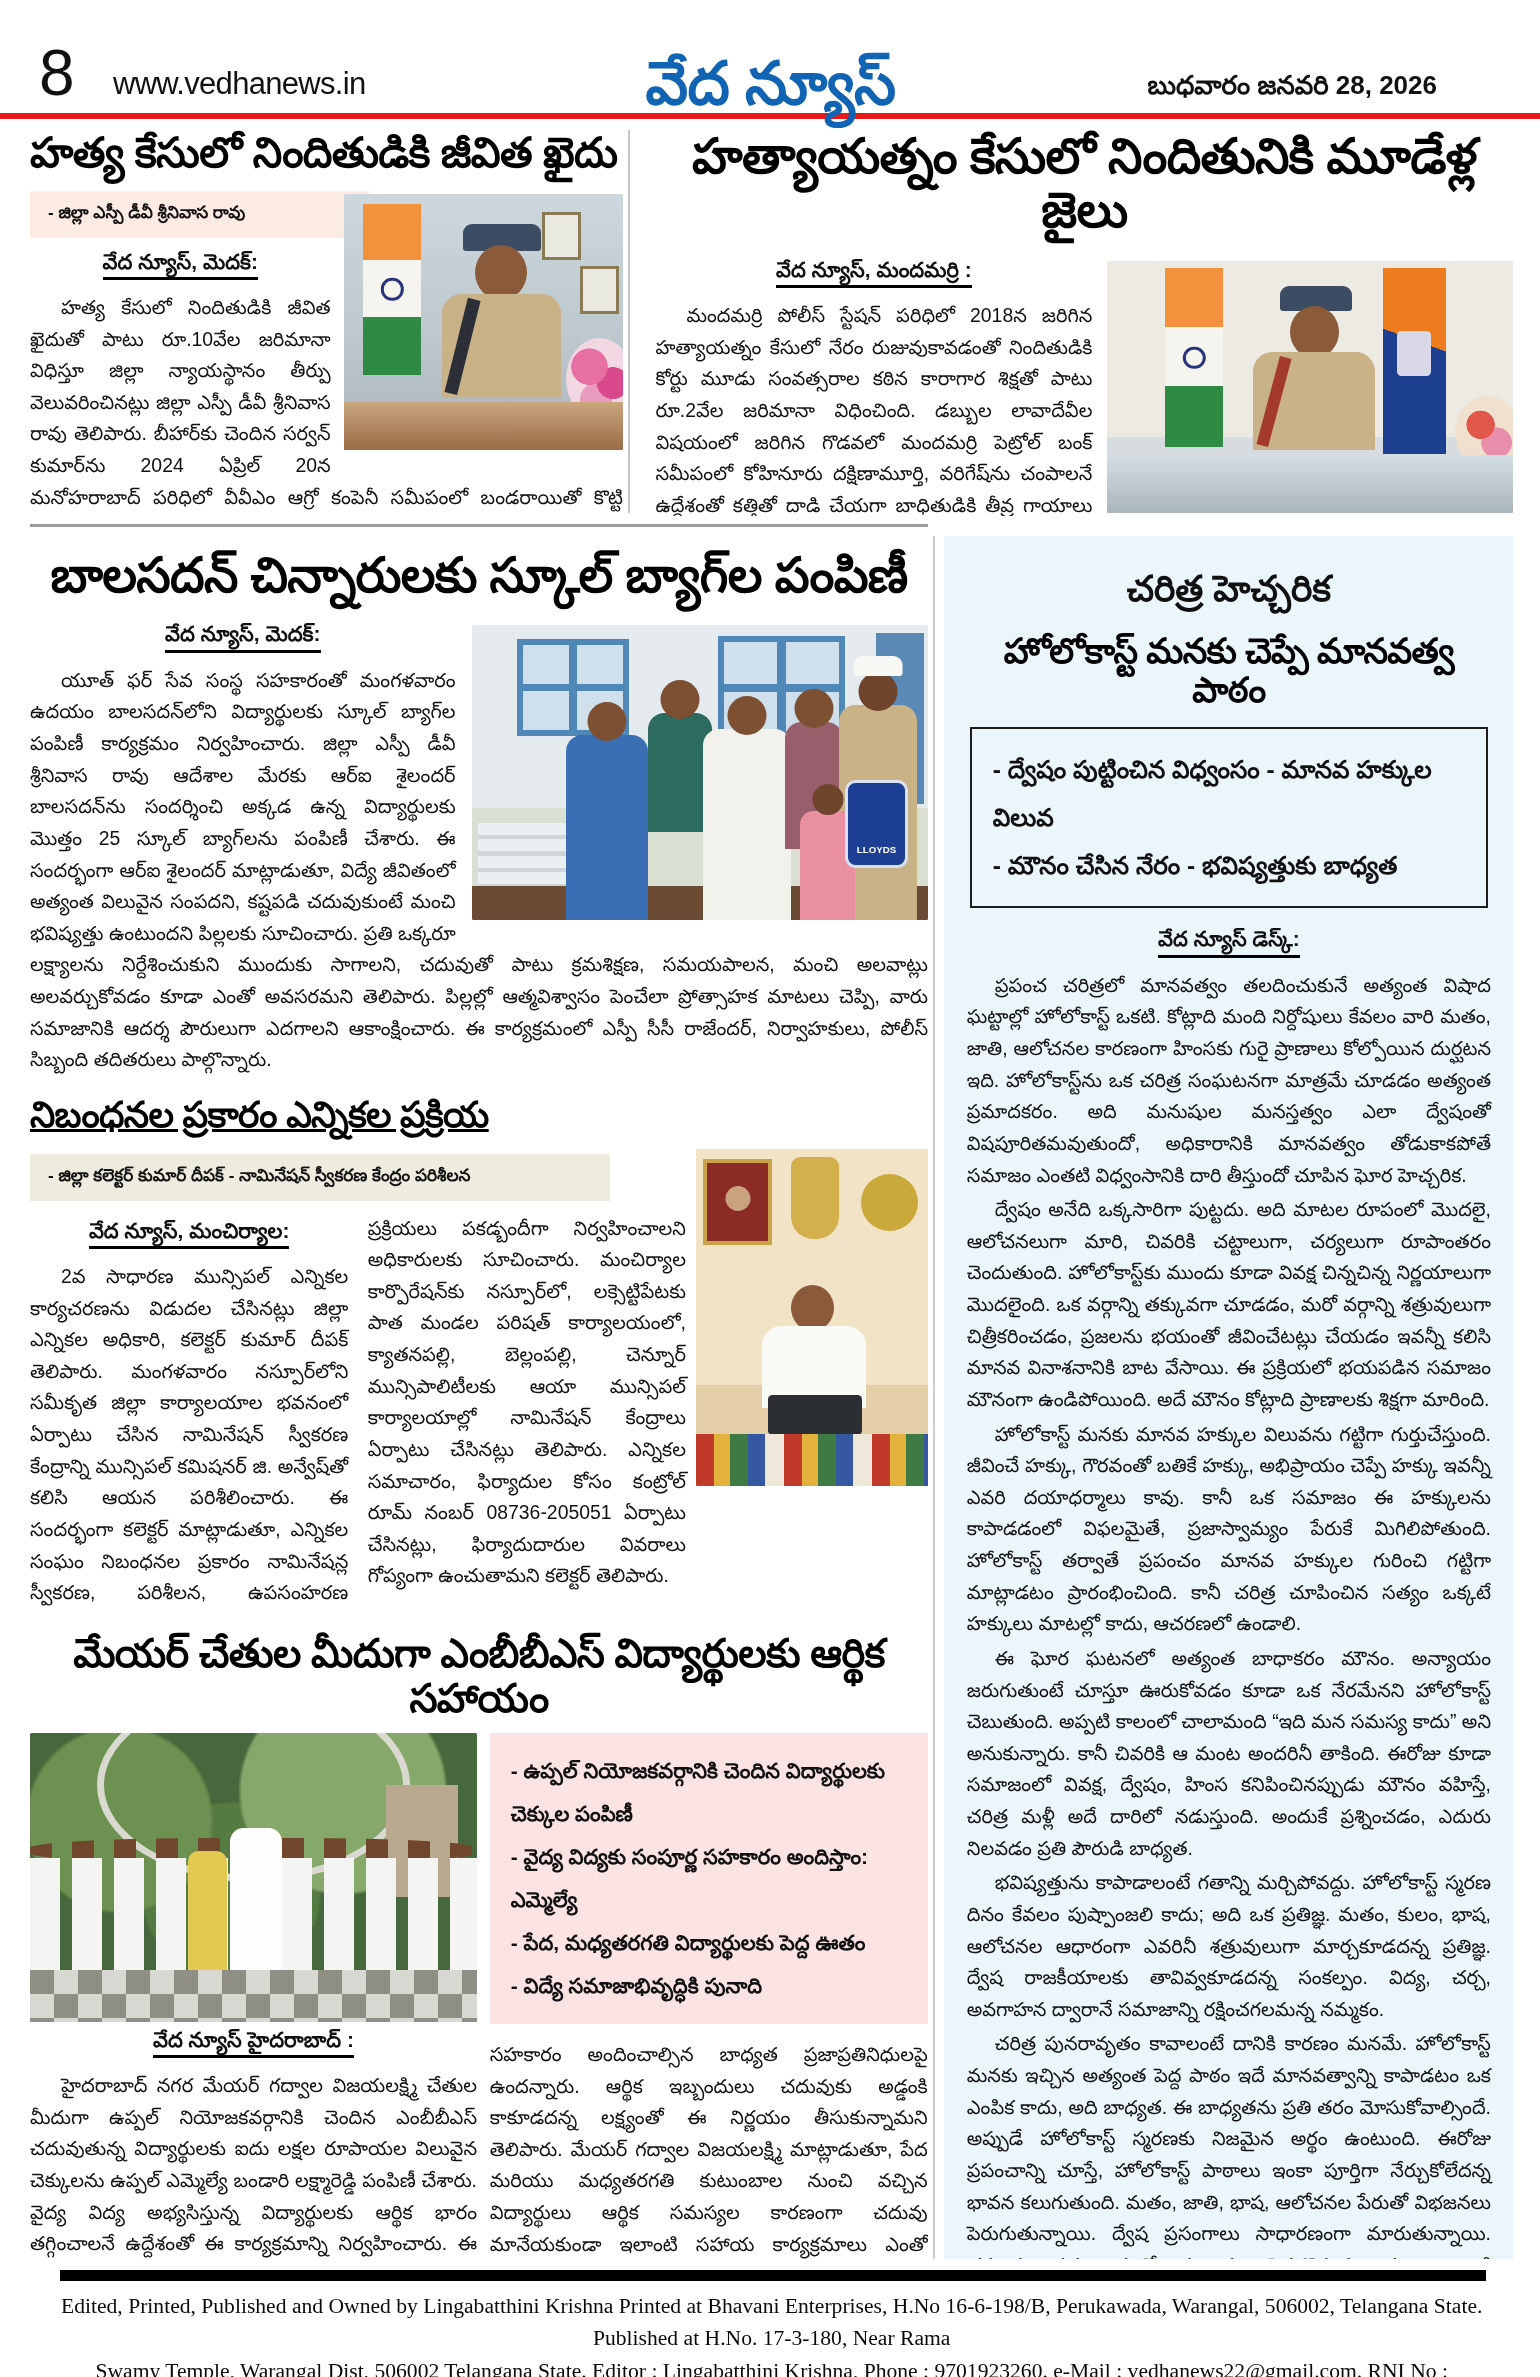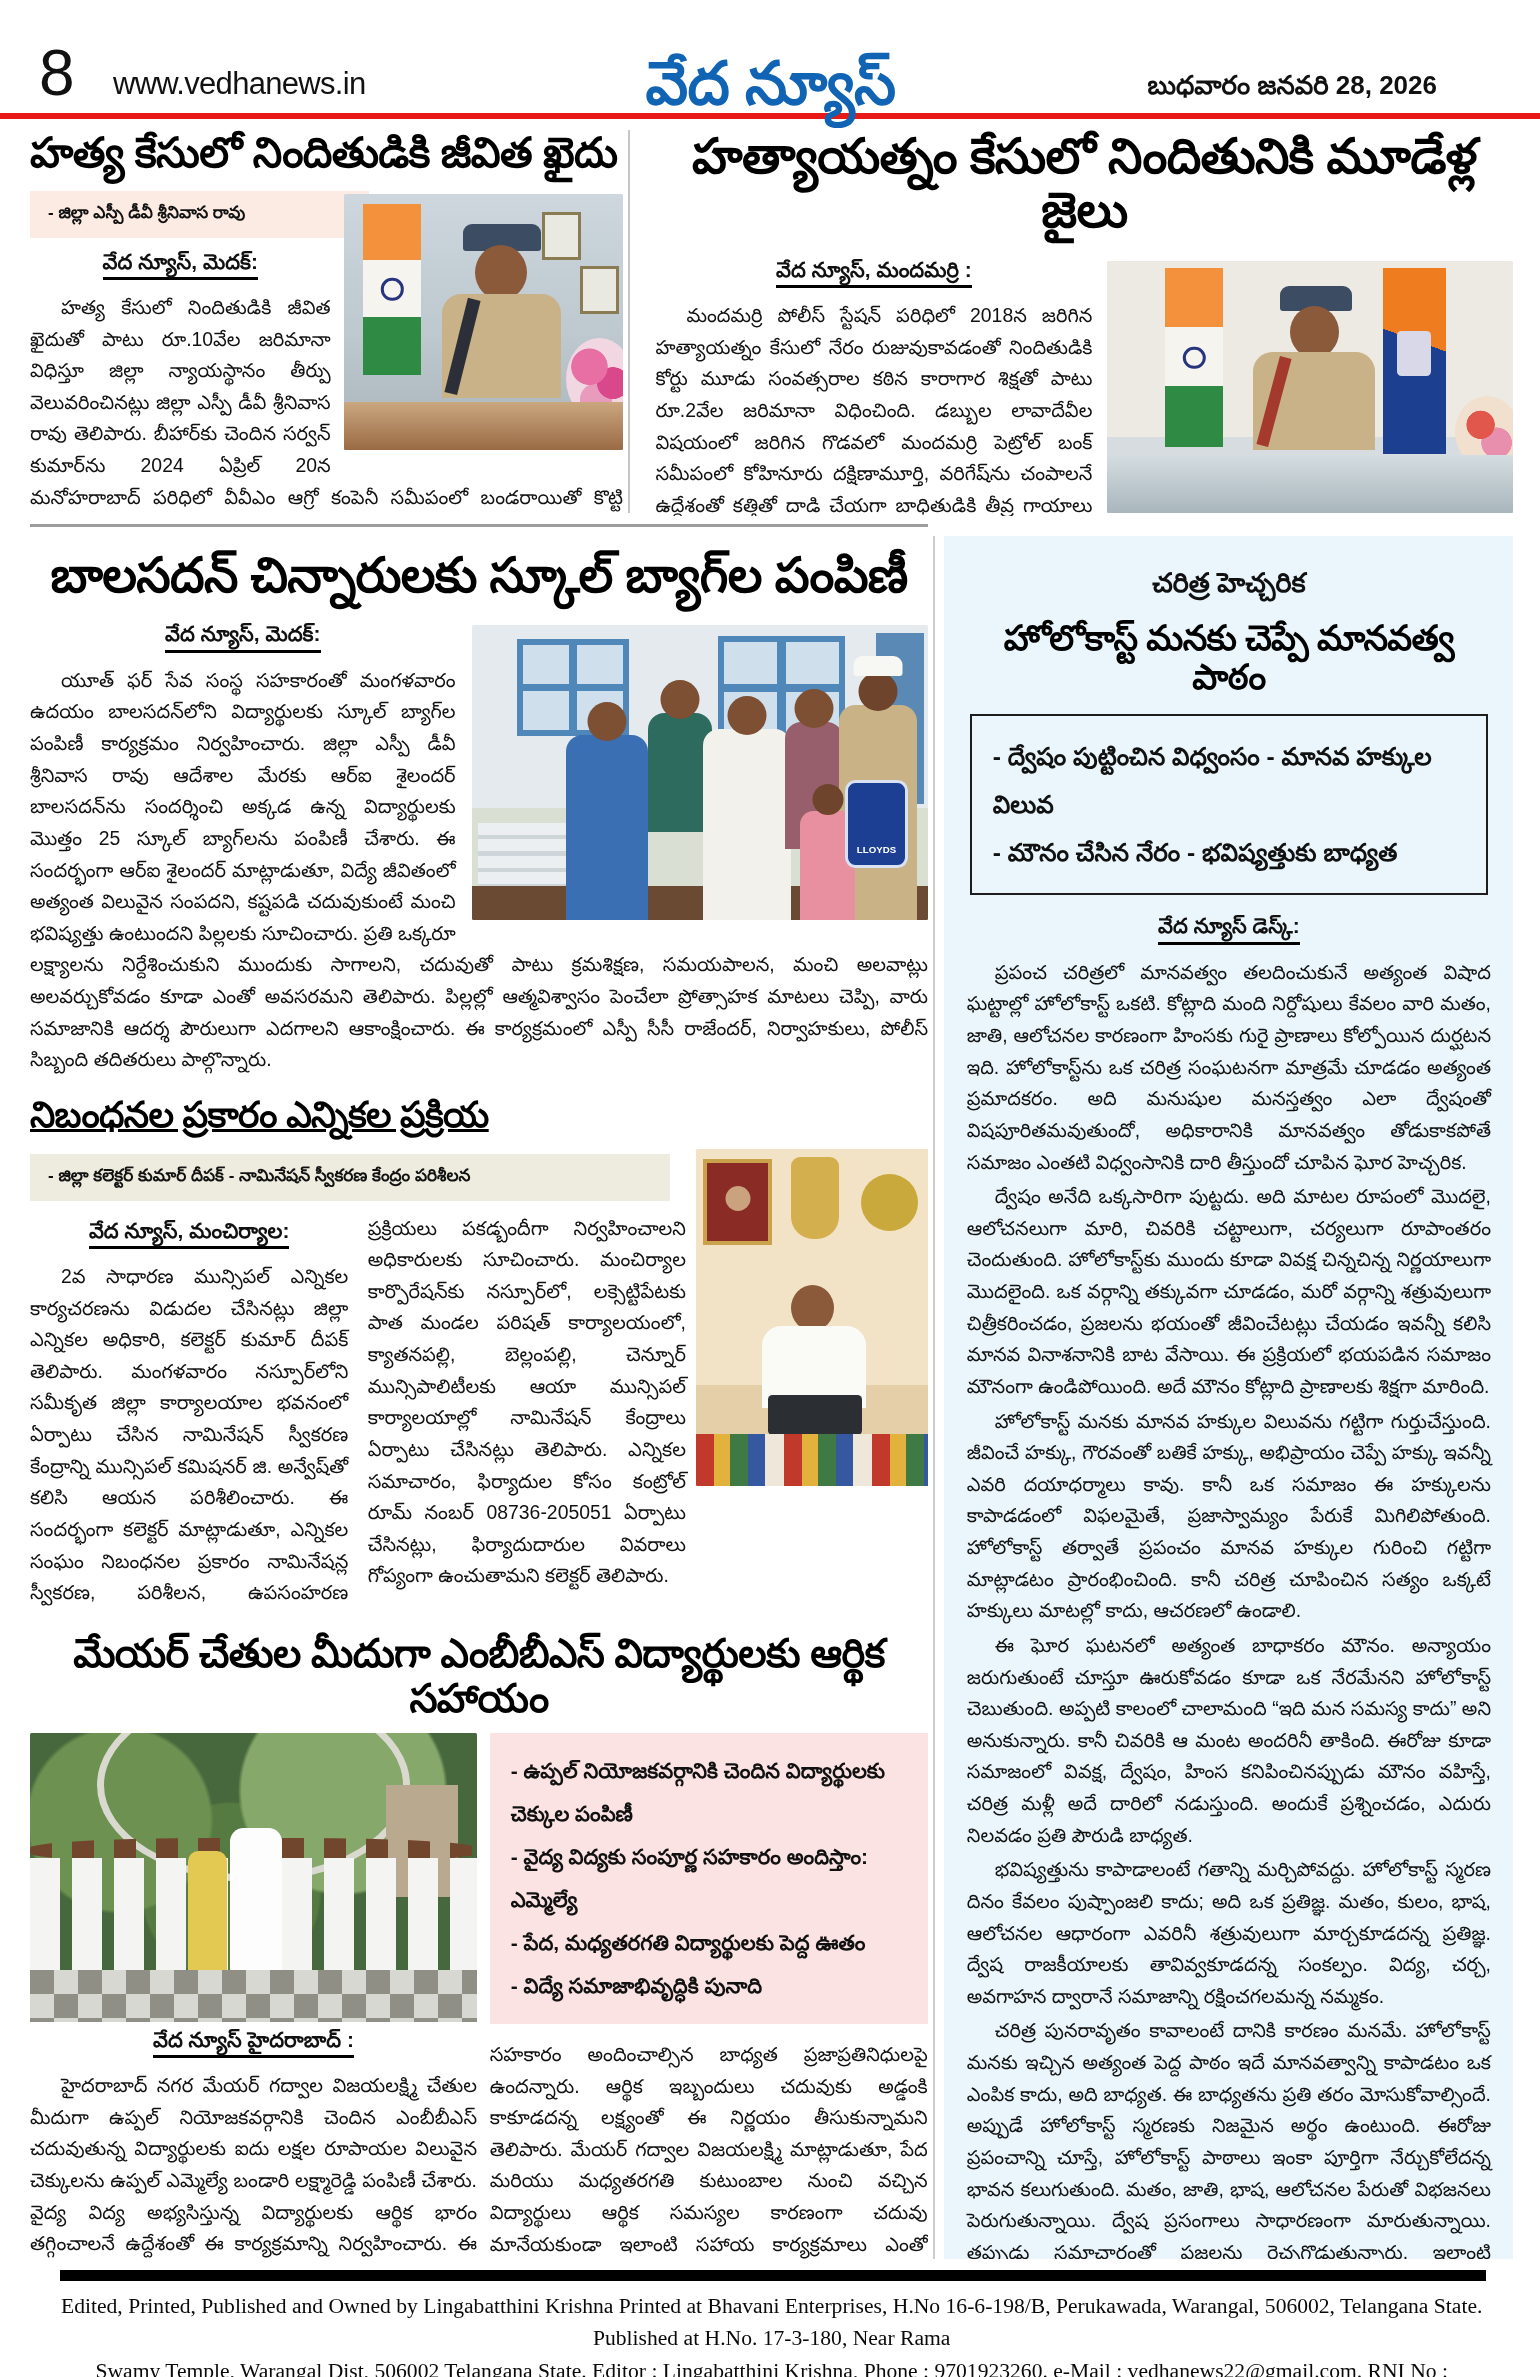--- a/index.html
+++ b/index.html
@@ -28,35 +28,35 @@
 
   
   .headline { font-weight:800; color:#000000; line-height:1.12; letter-spacing:-0.7px; }
   .h1a { font-size:42px; margin:1.5px 0 15px; }
   .h2a { font-size:49px; margin:1.5px 0 19.4px; text-align:center; }
   .h3a { font-size:49px; margin:12px 0 19.4px; text-align:center; }
   .h4a { font-size:36px; margin:19.4px 0 13.4px;text-decoration:underline; }
   .h5a { font-size:40px; margin:22.4px 0 12px; text-align:center; }
   .byline-box { font-size:17px; font-weight:700; padding:12px 18px; margin:4.5px 0 12px; }
   .byline-a1 { background:#fcebe3; width:339px; }
-  .byline-a4 { background:#edecdf; width:640px; }
+  .byline-a4 { background:#edecdf; width:580px; }
   .dateline { text-align:center; font-weight:700; font-size:21px; margin:6px 0 13.4px; }
   .dateline span { border-bottom:3px solid #000; padding-bottom:4.5px; }
   .body-text { font-size:19.4px; line-height:1.63; text-align:justify; margin:0; }
   .body-text.indent { text-indent:31px; }
   .cols2 { column-count:2; column-gap:19.4px; }
 
   
   .bullets-pink { background:#fbe3e3; padding:16.4px 21px; font-size:21px; font-weight:600; line-height:2.05; }
   .bullets-pink div { margin:0; }
   .holo-box { border:2.2px solid #1d1d1d; padding:16.4px 21px; margin:18px 3px 7.5px; font-size:24.6px; font-weight:700; line-height:1.95; }
 
   
   .holo { background:#eaf6fb; padding:21px 22.4px 15px; overflow:hidden; }
-  .holo .kicker { text-align:center; font-size:27px; font-weight:800; margin:10.4px 0 4.5px; }
+  .holo .kicker { text-align:center; font-size:36px; font-weight:800; margin:10.4px 0 4.5px; }
   .holo .headline { text-align:center; font-size:35px; margin:13.4px 0 4.5px; }
   .holo p.body-text { text-indent:28px; margin-bottom:3px; }
 
   
   .photo { position:relative; overflow:hidden; border-radius:1.5px; background:#cfd6da; }
   .photo div { position:absolute; }
   .ph1 { float:right; width:279px; height:256px; margin:3px 0 7.5px 13.4px;
          background:linear-gradient(180deg,#cdd7dd 0%,#bdc8cf 55%,#a9b4ba 100%); }
   .iflag { width:58px; background:linear-gradient(180deg,#f4913d 0 33%,#f6f4ef 33% 66%,#2f8a44 66% 100%); }
   .iflag::after { content:""; position:absolute; left:50%; top:50%; transform:translate(-50%,-50%);

